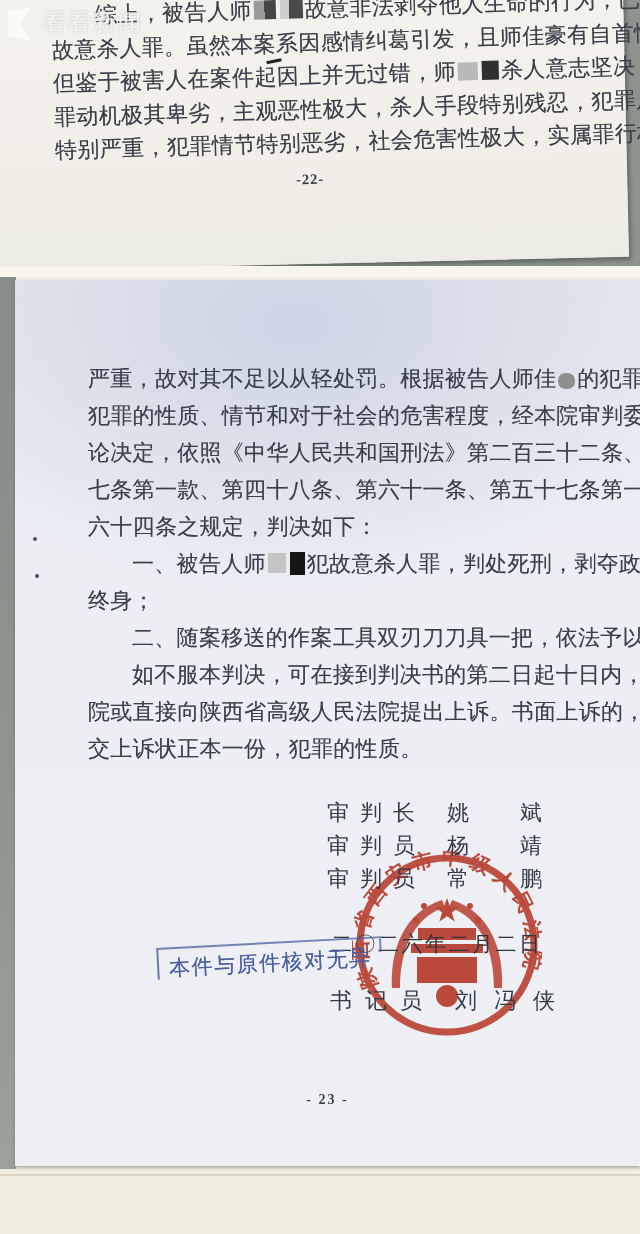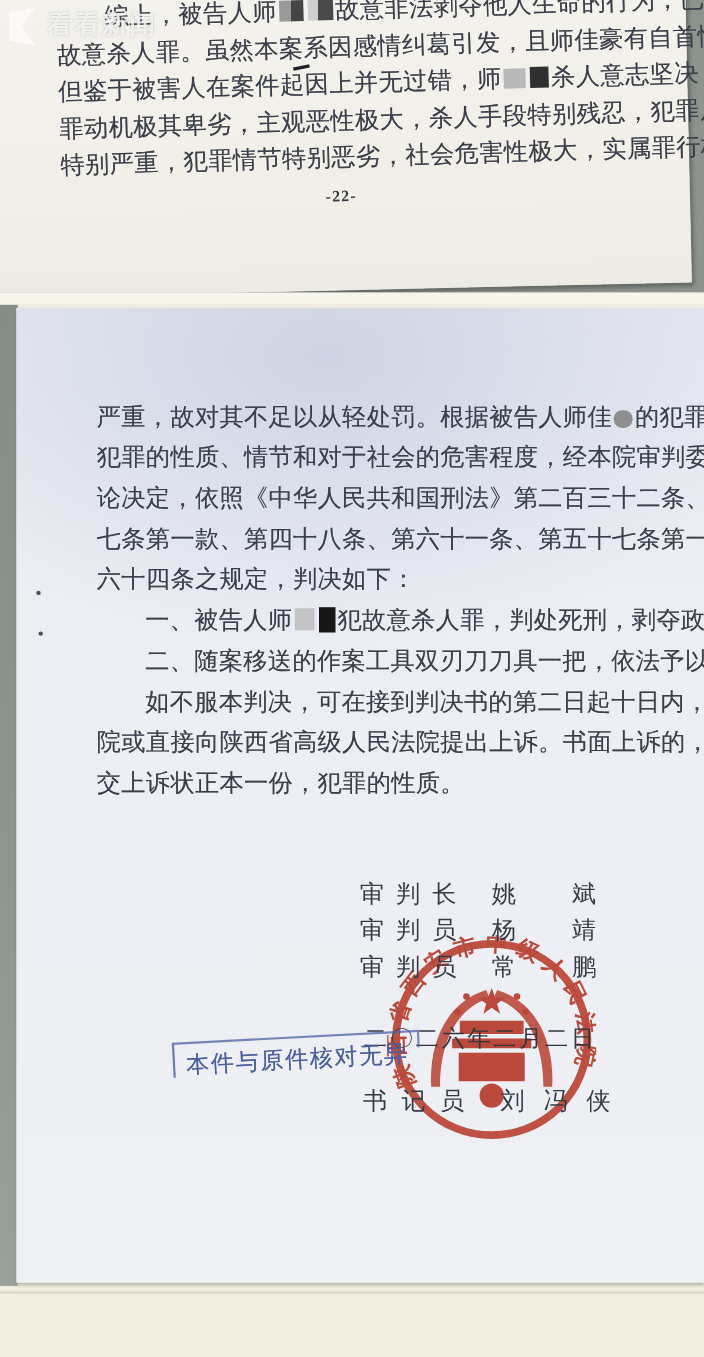--- a/index.html
+++ b/index.html
@@ -110,20 +110,21 @@
 
     <div class="paper2">
 
       <div class="doc23">
         <div class="line"><span>严重，故对其不足以从轻处罚。根据被告人师佳</span><span class="redact blob"></span><span>的犯罪事实、</span></div>
         <div class="line">犯罪的性质、情节和对于社会的危害程度，经本院审判委员会讨</div>
         <div class="line">论决定，依照《中华人民共和国刑法》第二百三十二条、第六十</div>
         <div class="line">七条第一款、第四十八条、第六十一条、第五十七条第一款、第</div>
         <div class="line">六十四条之规定，判决如下：</div>
         <div class="line indent2"><span>一、被告人师</span><span class="redact rja"></span><span class="redact rjb"></span><span>犯故意杀人罪，判处死刑，剥夺政治权利</span></div>
+        <div class="line">终身；</div>
         <div class="line indent2">二、随案移送的作案工具双刃刀刀具一把，依法予以没收。</div>
         <div class="line indent2">如不服本判决，可在接到判决书的第二日起十日内，通过本</div>
         <div class="line">院或直接向陕西省高级人民法院提出上诉。书面上诉的，应当提</div>
         <div class="line">交上诉状正本一份，犯罪的性质。</div>
       </div>
 
       <div class="mdot" style="left:18px;top:257px;"></div>
       <div class="mdot" style="left:20px;top:294px;"></div>
 
       <div class="sig-row" style="top:518px;"><span class="sig-role">审判长</span><span class="sig-name">姚斌</span></div>
@@ -152,16 +153,17 @@
           <circle cx="95" cy="146" r="11"></circle>
         </g>
       </svg>
 
       <div class="date-line">二〇二六年二月二日</div>
 
       <div class="blue-stamp">本件与原件核对无异</div>
 
       <div class="clerk-row"><span class="clerk-role">书记员</span><span class="clerk-name">刘冯侠</span></div>
 
+      <div class="pagenum23">- 23 -</div>
     </div>
   </div>
 
 </div>
 
 </body></html>

